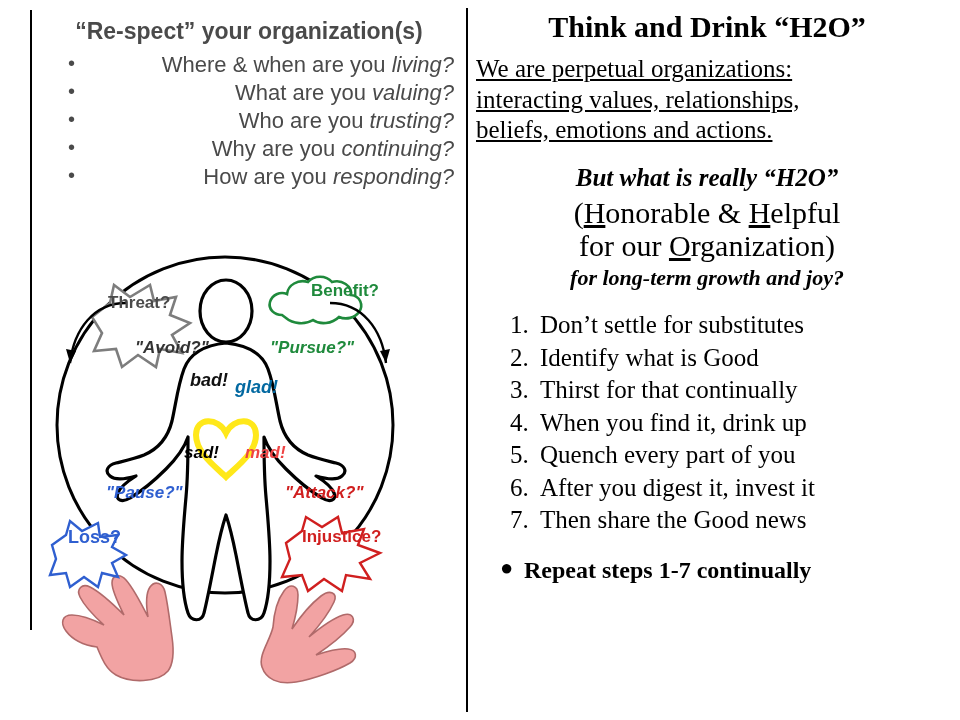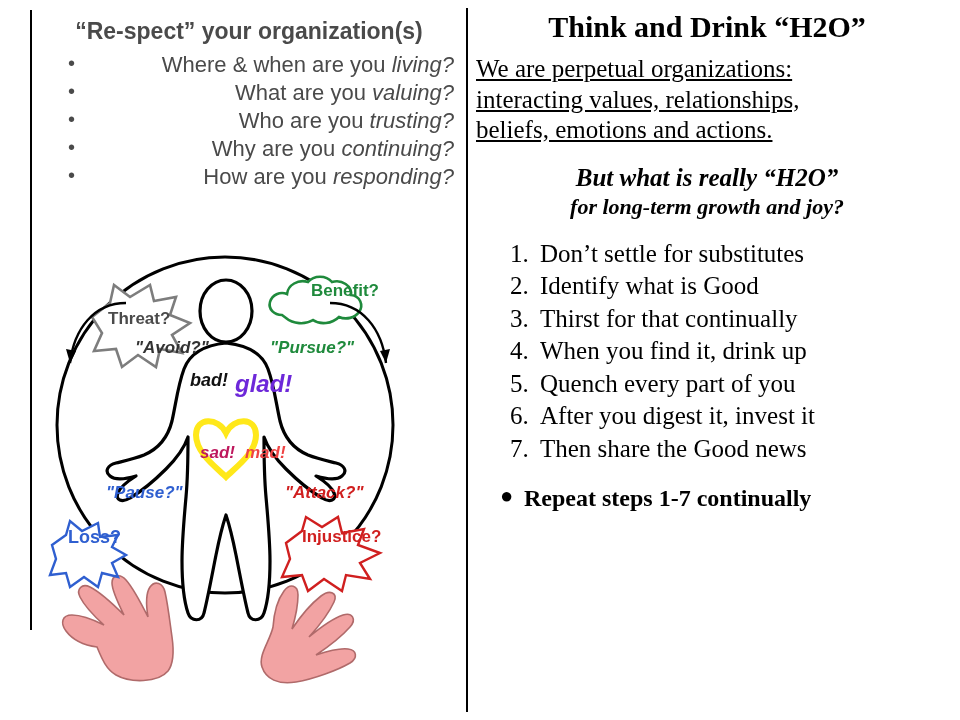--- a/index.html
+++ b/index.html
@@ -96,27 +96,27 @@
   #diagram svg {
     display: block;
   }
 
   .dgm-label {
     position: absolute;
     font-family: "Liberation Sans", sans-serif;
     font-weight: bold;
     white-space: nowrap;
   }
-  .lbl-threat   { left: 78px;  top: 48px;  font-size: 17px; color: #4a4a4a; margin-top: 16px; }
+  .lbl-threat   { left: 78px;  top: 48px;  font-size: 17px; color: #4a4a4a; }
   .lbl-benefit  { left: 281px; top: 36px;  font-size: 17px; color: #1f8a3c; }
   .lbl-avoid    { left: 105px; top: 93px;  font-size: 17px; color: #333333; font-style: italic; }
   .lbl-pursue   { left: 240px; top: 93px;  font-size: 17px; color: #1f8a3c; font-style: italic; }
   .lbl-bad      { left: 160px; top: 125px; font-size: 18px; color: #111111; font-style: italic; }
-  .lbl-glad     { left: 205px; top: 125px; font-size: 24px; color: #6d28d9; font-style: italic; }
-  .lbl-sad      { left: 170px; top: 198px; font-size: 17px; color: #be185d; font-style: italic; }
+  .lbl-glad     { left: 205px; top: 132px; font-size: 18px; color: #0369a1; font-style: italic; }
+  .lbl-sad      { left: 154px; top: 198px; font-size: 17px; color: #000000; font-style: italic; }
   .lbl-mad      { left: 215px; top: 198px; font-size: 17px; color: #ef4444; font-style: italic; }
   .lbl-pause    { left: 76px;  top: 238px; font-size: 17px; color: #2f5fd0; font-style: italic; }
   .lbl-attack   { left: 255px; top: 238px; font-size: 17px; color: #d01f1f; font-style: italic; }
   .lbl-loss     { left: 38px;  top: 282px; font-size: 18px; color: #2f5fd0; }
   .lbl-injustice{ left: 272px; top: 282px; font-size: 17px; color: #d01f1f; }
 
   
   #right-panel {
     position: absolute;
     left: 462px;
@@ -317,20 +317,24 @@
     <div id="right-title">Think and Drink “H2O”</div>
 
     <div id="right-intro">
       <div>We are perpetual organizations:</div>
       <div>interacting values, relationships,</div>
       <div>beliefs, emotions and actions.</div>
     </div>
 
     <div id="right-question">But what is really “H2O”</div>
 
+    <div id="right-expansion">
+      <div>(<u>H</u>onorable &amp; <u>H</u>elpful</div>
+      <div>for our <u>O</u>rganization)</div>
+    </div>
 
     <div id="right-sub">for long-term growth and joy?</div>
 
     <ol id="steps">
       <li><span class="num">1.</span><span>Don’t settle for substitutes</span></li>
       <li><span class="num">2.</span><span>Identify what is Good</span></li>
       <li><span class="num">3.</span><span>Thirst for that continually</span></li>
       <li><span class="num">4.</span><span>When you find it, drink up</span></li>
       <li><span class="num">5.</span><span>Quench every part of you</span></li>
       <li><span class="num">6.</span><span>After you digest it, invest it</span></li>

